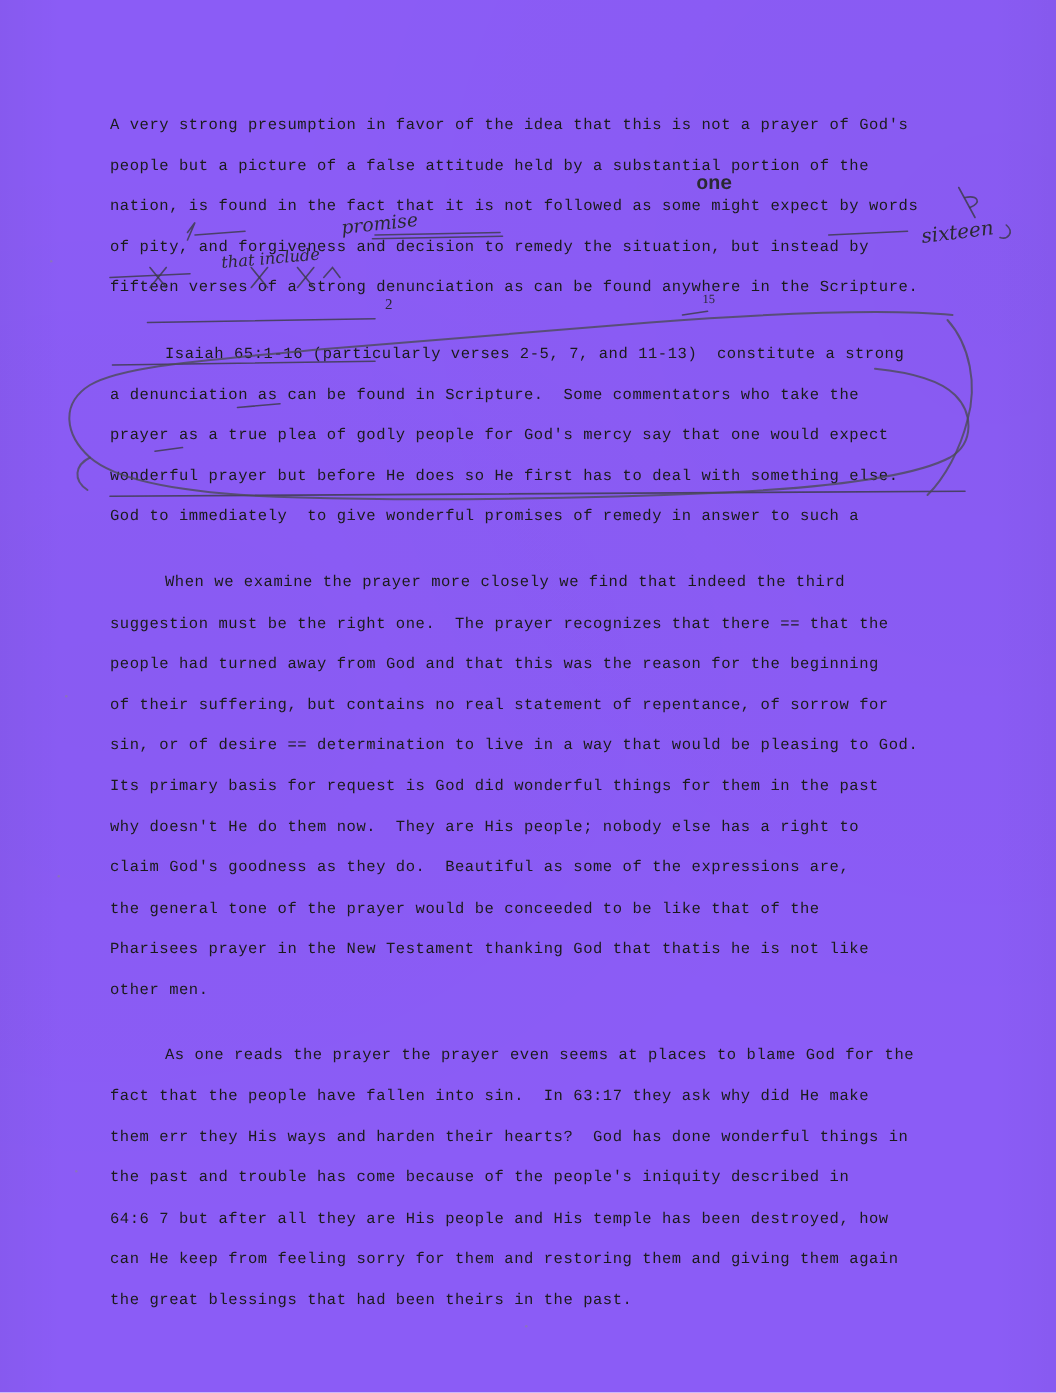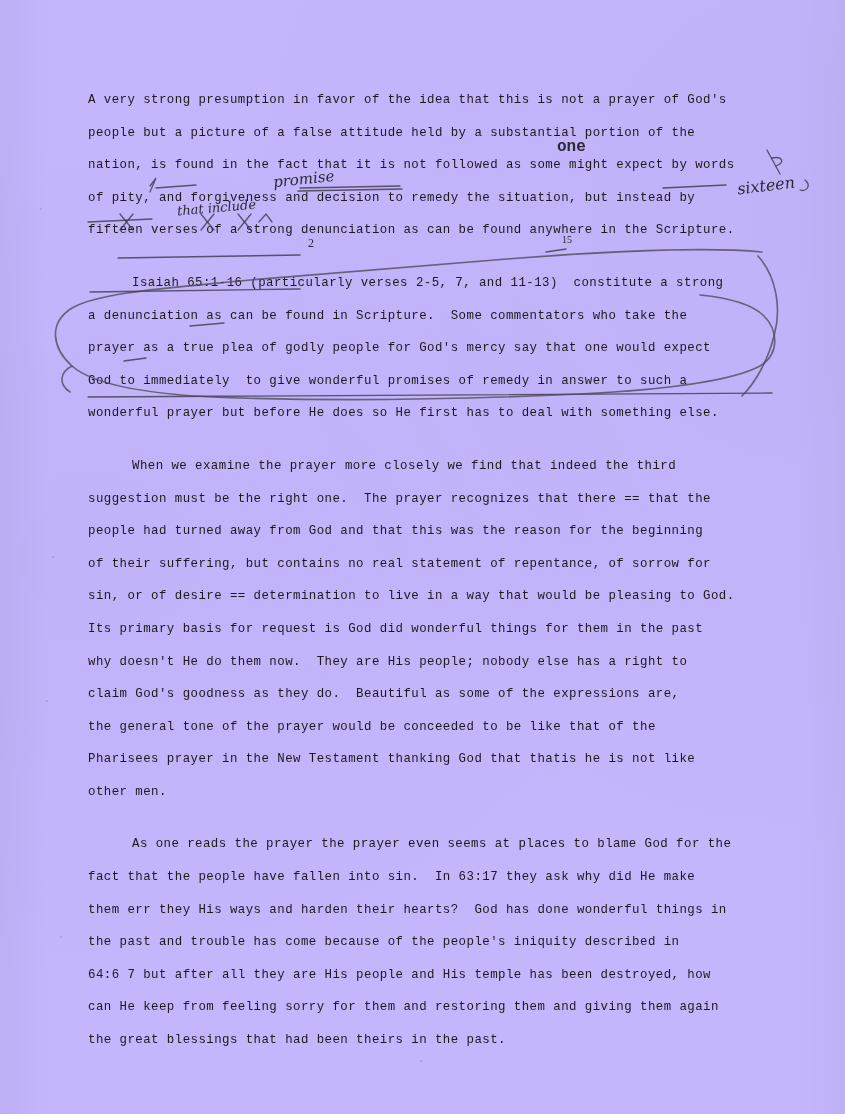--- a/index.html
+++ b/index.html
@@ -12,21 +12,21 @@
     height: 1114px;
     position: relative;
     overflow: hidden;
     font-family: "Liberation Mono", "DejaVu Sans Mono", monospace;
   }
   #page {
     position: absolute;
     left: 0; top: 0;
     width: 845px;
     height: 1114px;
-    background: #c4b5fd;
+    background: #8b5cf6;
   }
   
   #paper-texture {
     position: absolute;
     inset: 0;
     background:
       radial-gradient(ellipse at 10% 50%, rgba(0,0,0,0.015), rgba(0,0,0,0) 60%),
       radial-gradient(ellipse at 95% 20%, rgba(0,0,0,0.02), rgba(0,0,0,0) 55%),
       linear-gradient(to right, rgba(0,0,0,0.03), rgba(0,0,0,0) 6%, rgba(0,0,0,0) 94%, rgba(0,0,0,0.025));
     pointer-events: none;
@@ -102,22 +102,22 @@
       <div class="line">people but a picture of a false attitude held by a substantial portion of the</div>
       <div class="line">nation, is found in the fact that it is not followed as some might expect by words</div>
       <div class="line">of pity, and forgiveness and decision to remedy the situation, but instead by</div>
       <div class="line">fifteen verses of a strong denunciation as can be found anywhere in the Scripture.</div>
     </div>
 
     <div class="para">
       <div class="line indent">Isaiah 65:1-16 (particularly verses 2-5, 7, and 11-13)  constitute a strong</div>
       <div class="line">a denunciation as can be found in Scripture.  Some commentators who take the</div>
       <div class="line">prayer as a true plea of godly people for God's mercy say that one would expect</div>
+      <div class="line">wonderful prayer but before He does so He first has to deal with something else.</div>
       <div class="line">God to immediately  to give wonderful promises of remedy in answer to such a</div>
-      <div class="line">wonderful prayer but before He does so He first has to deal with something else.</div>
     </div>
 
     <div class="para">
       <div class="line indent">When we examine the prayer more closely we find that indeed the third</div>
       <div class="line">suggestion must be the right one.  The prayer recognizes that there == that the</div>
       <div class="line">people had turned away from God and that this was the reason for the beginning</div>
       <div class="line">of their suffering, but contains no real statement of repentance, of sorrow for</div>
       <div class="line">sin, or of desire == determination to live in a way that would be pleasing to God.</div>
       <div class="line">Its primary basis for request is God did wonderful things for them in the past</div>
       <div class="line">why doesn't He do them now.  They are His people; nobody else has a right to</div>

